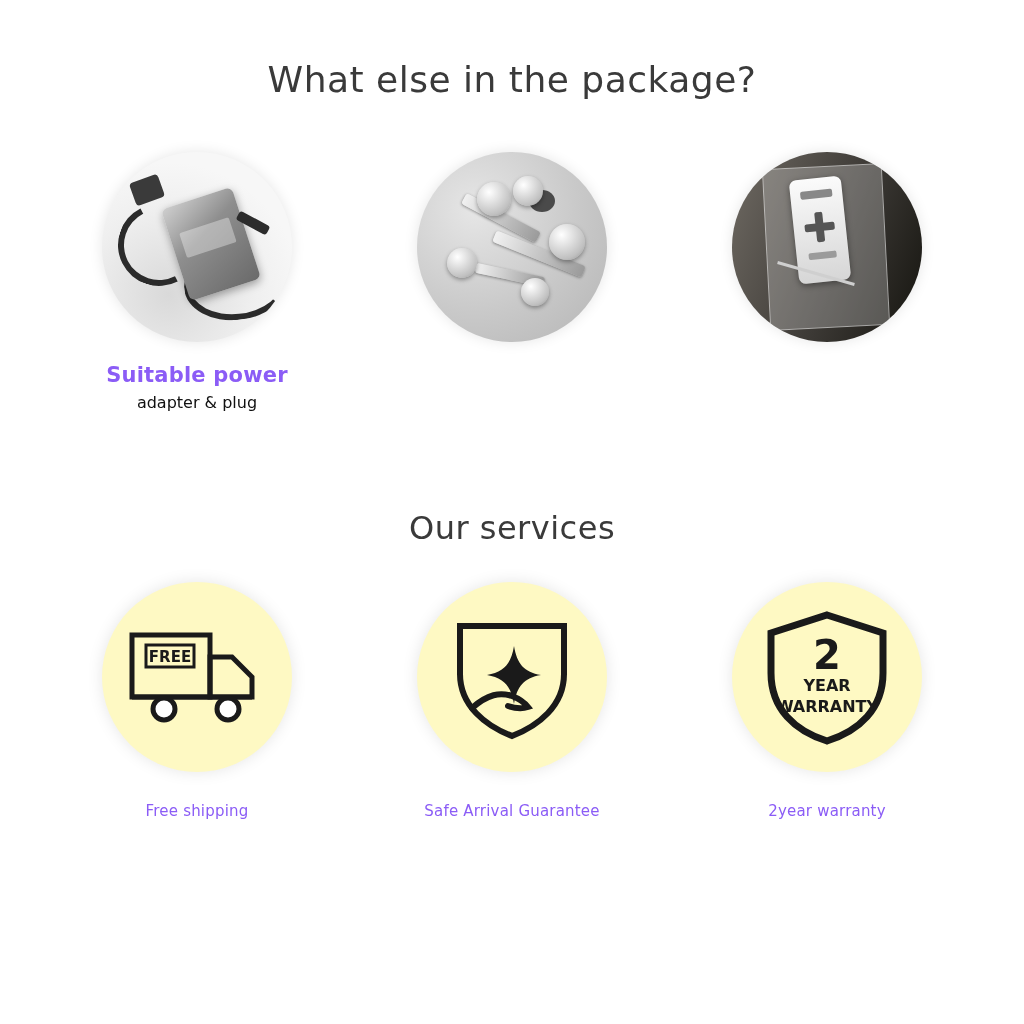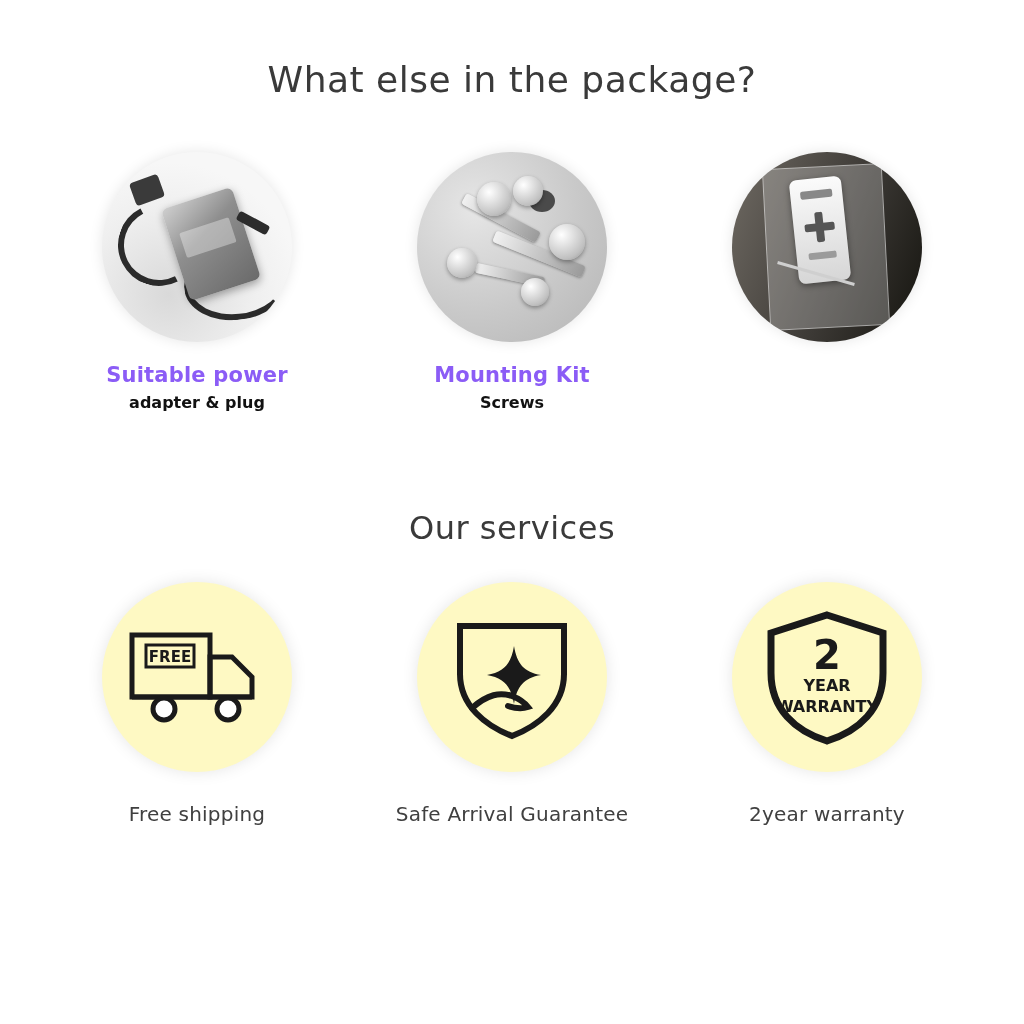--- a/index.html
+++ b/index.html
@@ -219,29 +219,29 @@
   }
   .cap-title {
     font-size: 21px;
     font-weight: bold;
     color: #8b5cf6;
     line-height: 30px;
     letter-spacing: 0.2px;
   }
   .cap-sub {
     font-size: 16px;
-    font-weight: bold;
+    font-weight: normal;
     color: #111111;
     line-height: 26px;
   }
   .cap-service {
     margin-top: 30px;
-    font-size: 20px;
+    font-size: 15px;
     font-weight: 400;
-    color: #404040;
+    color: #8b5cf6;
     letter-spacing: 0.2px;
     text-align: center;
   }
 </style>
 </head>
 <body>
 
 <div class="page">
 
   <div class="heading" id="package-heading">What else in the package?</div>
@@ -271,24 +271,20 @@
           <div class="scr s1"></div>
           <div class="scr s2"></div>
           <div class="scr s3"></div>
           <div class="cap c1"></div>
           <div class="cap c2"></div>
           <div class="cap c3"></div>
           <div class="cap c4"></div>
           <div class="cap c5"></div>
         </div>
       </div>
-      <div class="caption-block">
-        <div class="cap-title">Mounting Kit</div>
-        <div class="cap-sub">Screws</div>
-      </div>
     </div>
 
     <div class="cell">
       <div class="badge">
         <div class="ph-dimmer">
           <div class="bag"></div>
           <div class="remote">
             <div class="btn b1"></div>
             <div class="btn b2"></div>
             <div class="btn b3"></div>

